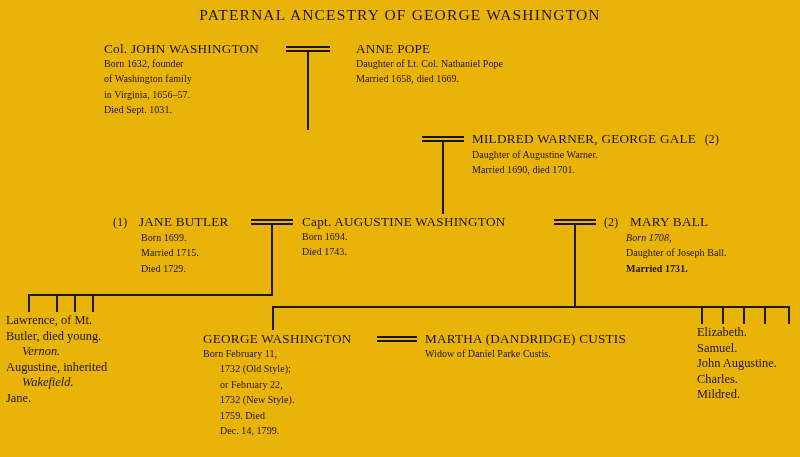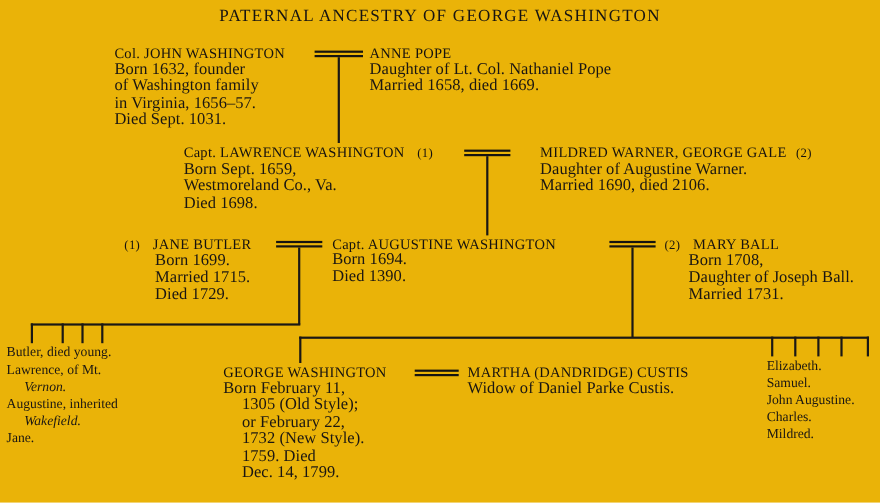--- a/index.html
+++ b/index.html
@@ -35,21 +35,21 @@
     position: absolute;
     white-space: nowrap;
   }
   .pname {
     font-size: 13.2px;
     letter-spacing: 0.25px;
     color: #16120f;
     line-height: 15px;
   }
   .pdetail {
-    font-size: 15px;
+    font-size: 10px;
     letter-spacing: 0.05px;
     line-height: 15.4px;
     color: #1a1613;
   }
   .indent {
     padding-left: 17px;
   }
   .ord {
     font-size: 11.6px;
     letter-spacing: 0.3px;
@@ -107,50 +107,41 @@
     <div class="pdetail">of Washington family</div>
     <div class="pdetail">in Virginia, 1656–57.</div>
     <div class="pdetail">Died Sept. 1031.</div>
   </div>
 
   <div class="marriage" style="left:286px; top:46px; width:44px;">
     <div class="bar top" style="width:44px;"></div>
     <div class="bar bot" style="width:44px;"></div>
   </div>
 
-  <div class="person" style="left:336px; top:41px;">
+  <div class="person" style="left:356px; top:41px;">
     <div class="pname">ANNE POPE</div>
     <div class="pdetail">Daughter of Lt. Col. Nathaniel Pope</div>
     <div class="pdetail">Married 1658, died 1669.</div>
   </div>
 
   <div class="vline" style="left:307px; top:52px; height:78px;"></div>
 
-  <div class="person" style="left:167px; top:131px;">
-    <div class="pname">
-      <span>Capt. LAWRENCE WASHINGTON</span>
-      <span class="ord" style="margin-left:8px;">(1)</span>
-    </div>
-    <div class="pdetail">Born Sept. 1659,</div>
-    <div class="pdetail">Westmoreland Co., Va.</div>
-    <div class="pdetail">Died 1698.</div>
-  </div>
 
   <div class="marriage" style="left:422px; top:136px; width:42px;">
     <div class="bar top" style="width:42px;"></div>
     <div class="bar bot" style="width:42px;"></div>
   </div>
 
-  <div class="person" style="left:472px; top:131px;margin-left:19px;">
+  <div class="person" style="left:472px; top:131px;">
     <div class="pname">
       <span>MILDRED WARNER, GEORGE GALE</span>
       <span class="ord" style="margin-left:5px;">(2)</span>
     </div>
     <div class="pdetail">Daughter of Augustine Warner.</div>
-    <div class="pdetail">Married 1690, died 2106.</div>
+    <div class="pdetail">Married 1690, died 1701.</div>
   </div>
 
   <div class="vline" style="left:442px; top:142px; height:72px;"></div>
 
   <div class="person" style="left:113px; top:214px;">
     <div class="pname">
       <span class="ord" style="margin-right:8px;">(1)</span>
       <span>JANE BUTLER</span>
     </div>
     <div class="pdetail" style="padding-left:28px;">Born 1699.</div>
@@ -159,50 +150,50 @@
   </div>
 
   <div class="marriage" style="left:251px; top:219px; width:42px;">
     <div class="bar top" style="width:42px;"></div>
     <div class="bar bot" style="width:42px;"></div>
   </div>
 
   <div class="person" style="left:302px; top:214px;">
     <div class="pname">Capt. AUGUSTINE WASHINGTON</div>
     <div class="pdetail">Born 1694.</div>
-    <div class="pdetail">Died 1390.</div>
+    <div class="pdetail">Died 1743.</div>
   </div>
 
   <div class="marriage" style="left:554px; top:219px; width:42px;">
     <div class="bar top" style="width:42px;"></div>
     <div class="bar bot" style="width:42px;"></div>
   </div>
 
   <div class="person" style="left:604px; top:214px;">
     <div class="pname">
       <span class="ord" style="margin-right:8px;">(2)</span>
       <span>MARY BALL</span>
     </div>
-    <div class="pdetail" style="padding-left:22px;">Born 1708,</div>
+    <div class="pdetail" style="padding-left:22px;font-style:italic;">Born 1708,</div>
     <div class="pdetail" style="padding-left:22px;">Daughter of Joseph Ball.</div>
-    <div class="pdetail" style="padding-left:22px;">Married 1731.</div>
+    <div class="pdetail" style="padding-left:22px;font-weight:bold;">Married 1731.</div>
   </div>
 
   <div class="vline" style="left:271px; top:225px; height:70px;"></div>
 
   <div class="hline" style="left:28px; top:294px; width:245px;"></div>
 
   <div class="tick" style="left:28px;  top:294px; height:18px;"></div>
   <div class="tick" style="left:56px;  top:294px; height:18px;"></div>
   <div class="tick" style="left:74px;  top:294px; height:18px;"></div>
   <div class="tick" style="left:92px;  top:294px; height:18px;"></div>
 
   <div class="kids" style="left:6px; top:313px;">
+    <div>Lawrence, of Mt.</div>
     <div>Butler, died young.</div>
-    <div>Lawrence, of Mt.</div>
     <div class="sub">Vernon.</div>
     <div>Augustine, inherited</div>
     <div class="sub">Wakefield.</div>
     <div>Jane.</div>
   </div>
 
   <div class="vline" style="left:574px; top:225px; height:82px;"></div>
   <div class="hline" style="left:272px; top:306px; width:518px;"></div>
 
   <div class="tick" style="left:272px; top:306px; height:24px;"></div>
@@ -217,21 +208,21 @@
     <div>Elizabeth.</div>
     <div>Samuel.</div>
     <div>John Augustine.</div>
     <div>Charles.</div>
     <div>Mildred.</div>
   </div>
 
   <div class="person" style="left:203px; top:331px;">
     <div class="pname">GEORGE WASHINGTON</div>
     <div class="pdetail">Born February 11,</div>
-    <div class="pdetail indent">1305 (Old Style);</div>
+    <div class="pdetail indent">1732 (Old Style);</div>
     <div class="pdetail indent">or February 22,</div>
     <div class="pdetail indent">1732 (New Style).</div>
     <div class="pdetail indent">1759.   Died</div>
     <div class="pdetail indent">Dec. 14, 1799.</div>
   </div>
 
   <div class="marriage" style="left:377px; top:336px; width:40px;">
     <div class="bar top" style="width:40px;"></div>
     <div class="bar bot" style="width:40px;"></div>
   </div>

